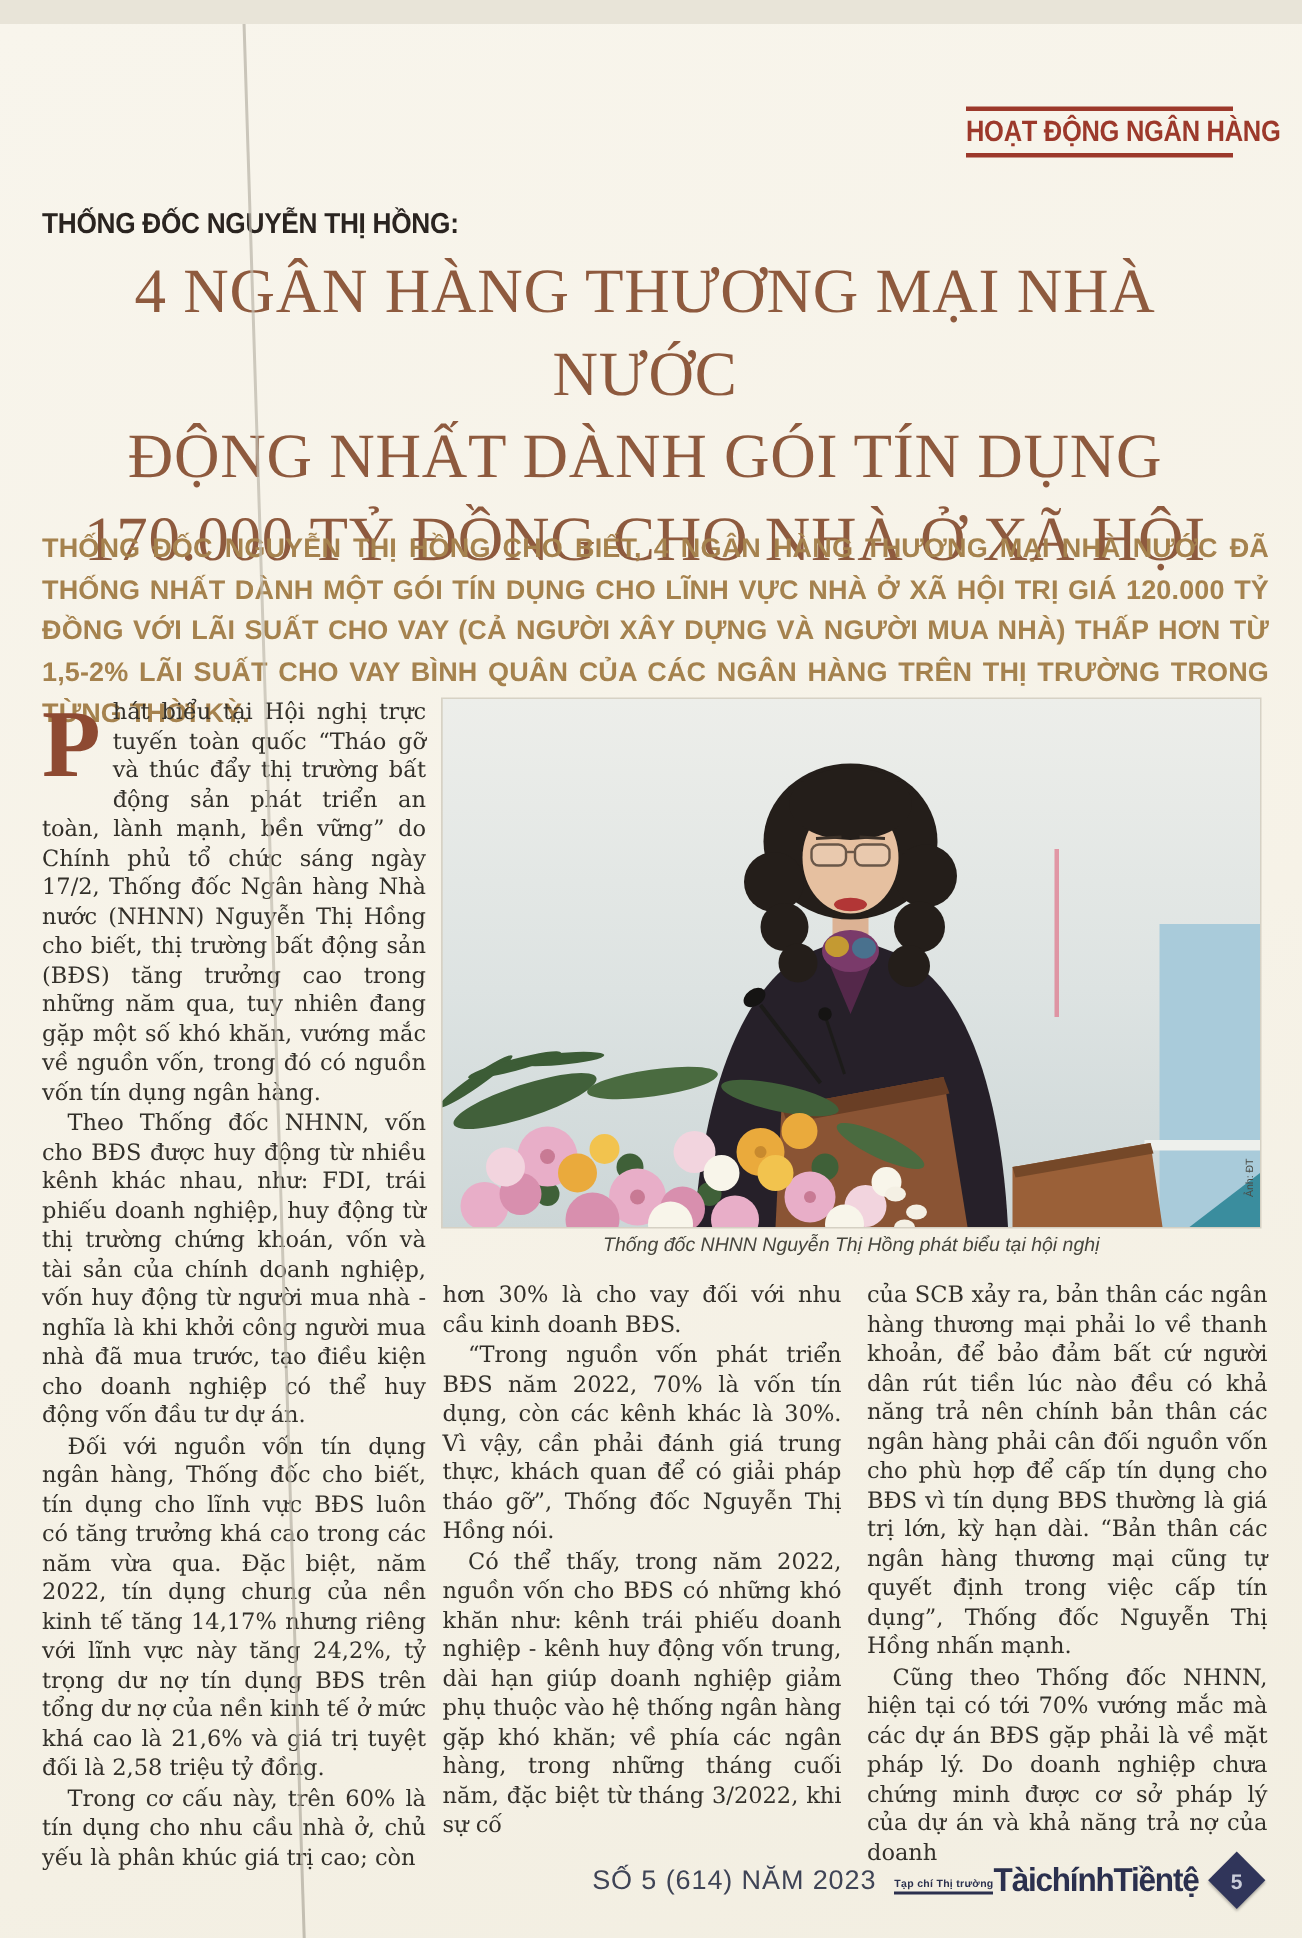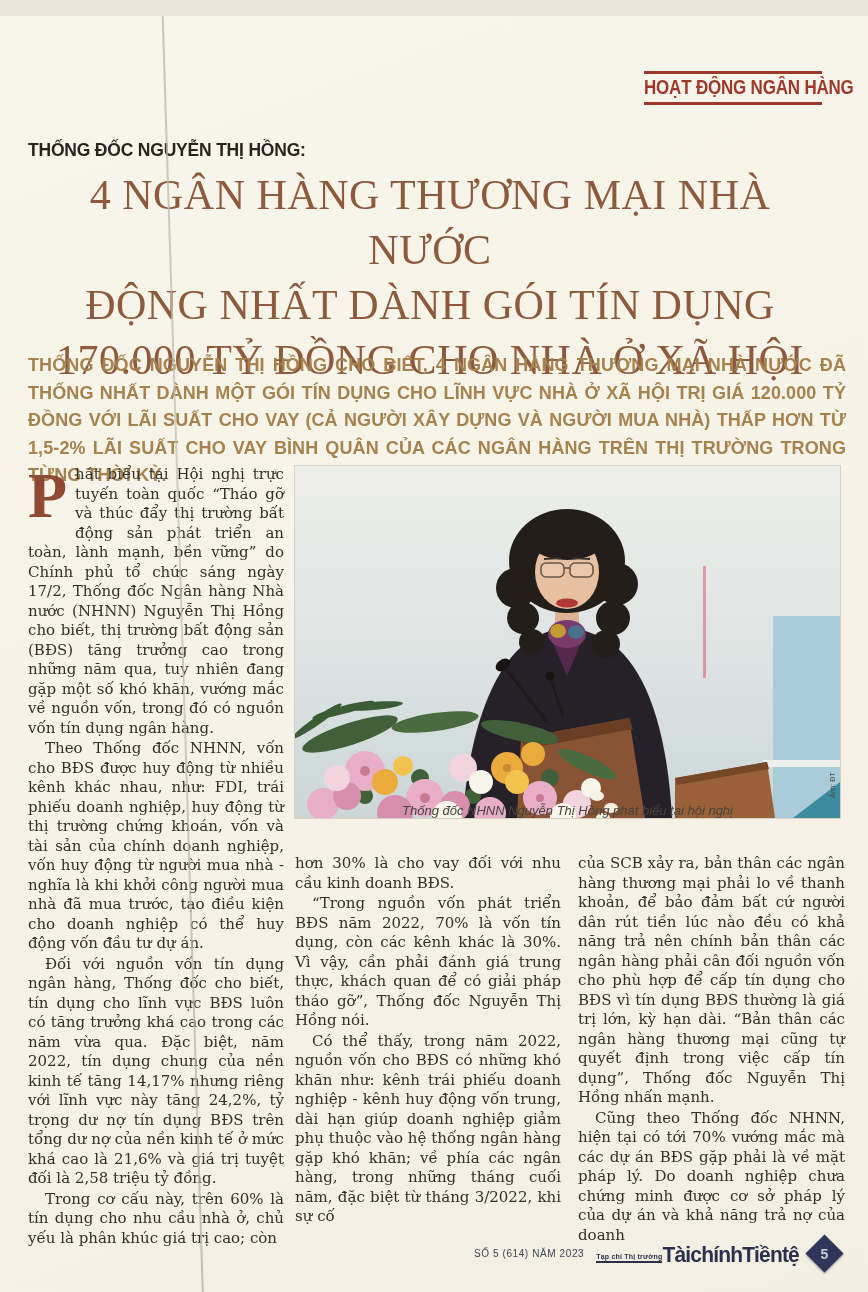--- a/index.html
+++ b/index.html
@@ -54,29 +54,29 @@
     font-size:64px;line-height:58px;height:72px;color:#8e4a32;
     margin:2px 8px 0 0;
   }
   
   .photo{
     position:absolute;left:295px;top:450px;width:545px;height:352px;margin:0;
     box-shadow:0 0 0 1px rgba(120,110,90,0.25);
   }
   .photo svg{display:block;}
   .caption{
-    position:absolute;left:295px;top:787px;width:545px;
+    position:absolute;left:295px;top:806px;width:545px;
     text-align:center;font-style:italic;font-size:13px;color:#45443c;
   }
   
   .footer{
     position:absolute;left:0;top:1224px;width:838px;
     display:flex;justify-content:flex-end;align-items:center;gap:12px;
   }
-  .issue{font-size:10px;color:#3f4456;letter-spacing:0.6px;font-weight:500;}
+  .issue{font-size:18px;color:#3f4456;letter-spacing:0.6px;font-weight:500;}
   .logo{display:flex;line-height:1;align-items:flex-end;}
   .logo-top{
     font-size:7px;font-weight:bold;color:#2b304e;letter-spacing:0.2px;
     border-bottom:2px solid #2b304e;width:max-content;padding-bottom:1px;margin-bottom:1px;
   }
   .logo-main{
     font-size:21px;font-weight:bold;color:#2b304e;letter-spacing:-0.8px;
     transform:scaleY(1.05);transform-origin:left top;
   }
   .diamond{

